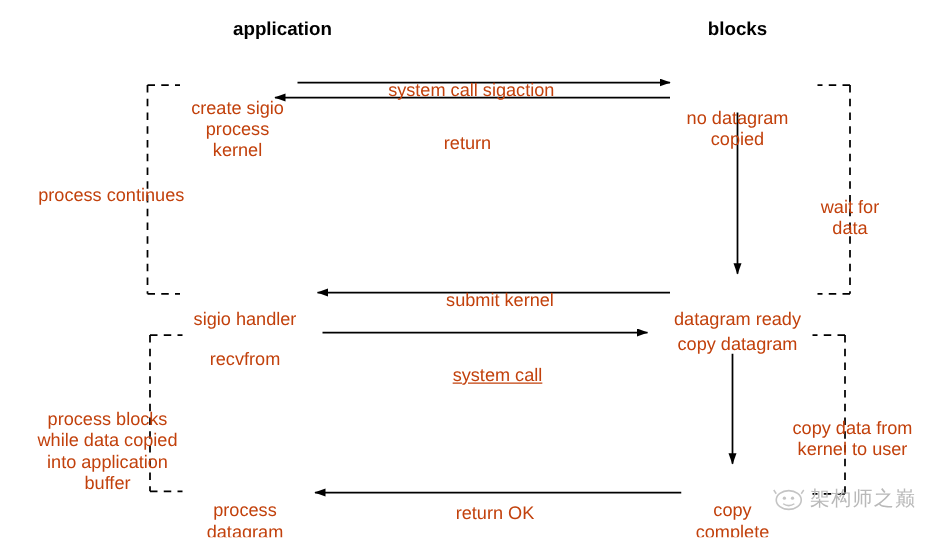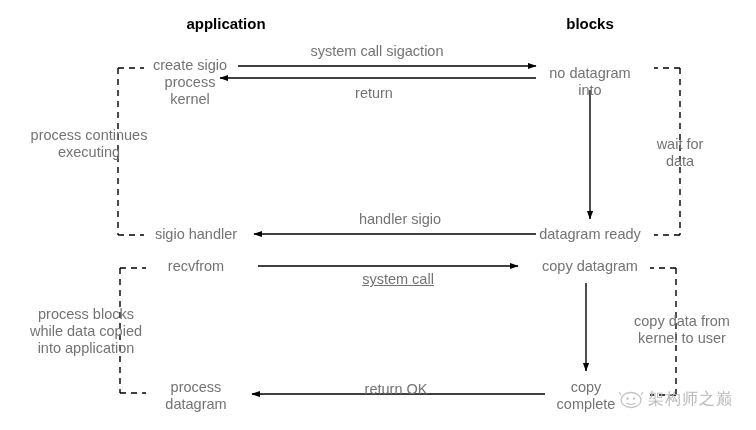--- a/index.html
+++ b/index.html
@@ -14,21 +14,22 @@
     background: #ffffff;
     font-family: "Liberation Sans", sans-serif;
     color: #000000;
     overflow: hidden;
   }
   .lbl {
     position: absolute;
     font-size: 14.5px;
     line-height: 17px;
     white-space: pre;
-    color: #737373;
+    color: #c2410c;
+    margin-top: 22px;
   }
   .hdr {
     position: absolute;
     font-size: 15px;
     font-weight: bold;
     white-space: pre;
     color: #000;
   }
   .ctr { text-align: center; transform: translateX(-50%); }
 
@@ -96,37 +97,37 @@
         <g>
           <line x1="676" y1="268" x2="676" y2="395" stroke="#000000" stroke-width="1.4" stroke-dasharray="6,5"></line>
           <line x1="676" y1="268" x2="650" y2="268" stroke="#000000" stroke-width="1.4" stroke-dasharray="6,5"></line>
           <line x1="676" y1="395" x2="650" y2="395" stroke="#000000" stroke-width="1.4" stroke-dasharray="6,5"></line>
         </g>
       </g>
   </svg>
 
   <div id="node-layer">
       <div class="lbl ctr" style="left: 190px; top: 57px;"><div>create sigio</div><div>process</div><div>kernel</div></div>
-      <div class="lbl ctr" style="left: 590px; top: 65px;"><div>no datagram</div><div>into</div></div>
-      <div class="lbl ctr" style="left: 89px; top: 127px;"><div>process continues</div><div>executing</div></div>
+      <div class="lbl ctr" style="left: 590px; top: 65px;"><div>no datagram</div><div>copied</div></div>
+      <div class="lbl ctr" style="left: 89px; top: 127px;"><div>process continues</div></div>
       <div class="lbl ctr" style="left: 680px; top: 136px;"><div>wait for</div><div>data</div></div>
       <div class="lbl ctr" style="left: 196px; top: 226px;"><div>sigio handler</div></div>
       <div class="lbl ctr" style="left: 590px; top: 226px;"><div>datagram ready</div></div>
       <div class="lbl ctr" style="left: 196px; top: 258px;"><div>recvfrom</div></div>
-      <div class="lbl ctr" style="left: 590px; top: 258px;"><div>copy datagram</div></div>
-      <div class="lbl ctr" style="left: 86px; top: 306px;"><div>process blocks</div><div>while data copied</div><div>into application</div></div>
+      <div class="lbl ctr" style="left: 590px; top: 246px;"><div>copy datagram</div></div>
+      <div class="lbl ctr" style="left: 86px; top: 306px;"><div>process blocks</div><div>while data copied</div><div>into application</div><div>buffer</div></div>
       <div class="lbl ctr" style="left: 682px; top: 313px;"><div>copy data from</div><div>kernel to user</div></div>
       <div class="lbl ctr" style="left: 196px; top: 379px;"><div>process</div><div>datagram</div></div>
       <div class="lbl ctr" style="left: 586px; top: 379px;"><div>copy</div><div>complete</div></div>
     </div>
 
   <div id="arrowlabel-layer">
       <div class="lbl ctr" style="left: 377px; top: 43px;">system call sigaction</div>
       <div class="lbl ctr" style="left: 374px; top: 85px;">return</div>
-      <div class="lbl ctr" style="left: 400px; top: 211px;">handler sigio</div>
+      <div class="lbl ctr" style="left: 400px; top: 211px;">submit kernel</div>
       <div class="lbl ctr" style="left: 398px; top: 271px; text-decoration: underline;">system call</div>
       <div class="lbl ctr" style="left: 396px; top: 381px;">return OK</div>
     </div>
 
   <svg class="wm-logo" id="wm-logo" viewBox="0 0 26 20" style="left: 618px; top: 391px;">
     <ellipse cx="13" cy="9" rx="10" ry="7.5" fill="none" stroke="#c4c4c4" stroke-width="1.3"></ellipse>
     <circle cx="9.5" cy="7.5" r="1.3" fill="#c4c4c4"></circle>
     <circle cx="16" cy="7.5" r="1.3" fill="#c4c4c4"></circle>
     <path d="M8.5,12 Q13,15 17.5,12" fill="none" stroke="#c4c4c4" stroke-width="1.2"></path>
     <path d="M3,4 L1,1 M23,4 L25,1" stroke="#c4c4c4" stroke-width="1.2"></path>

